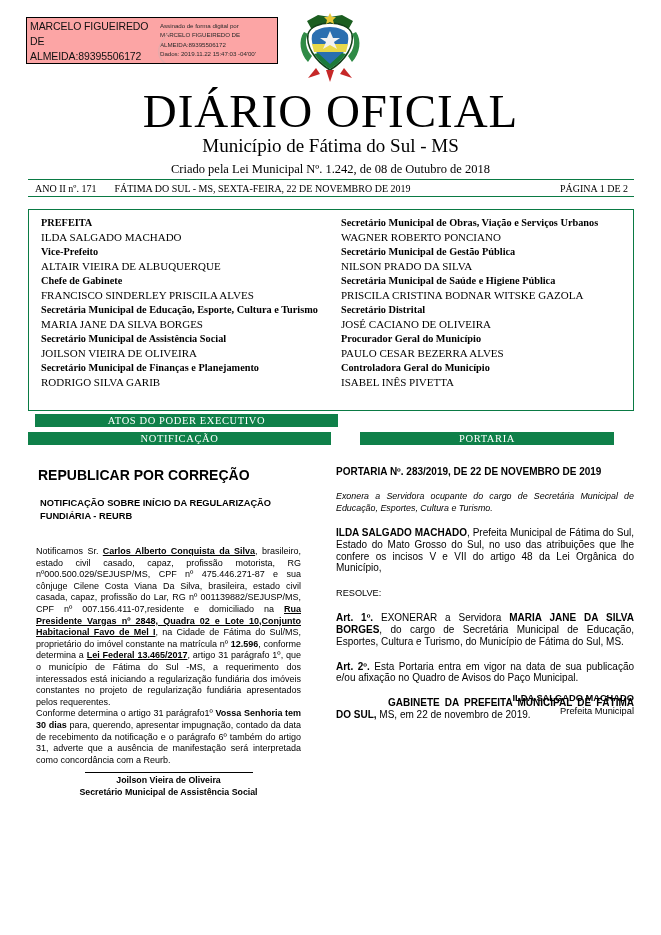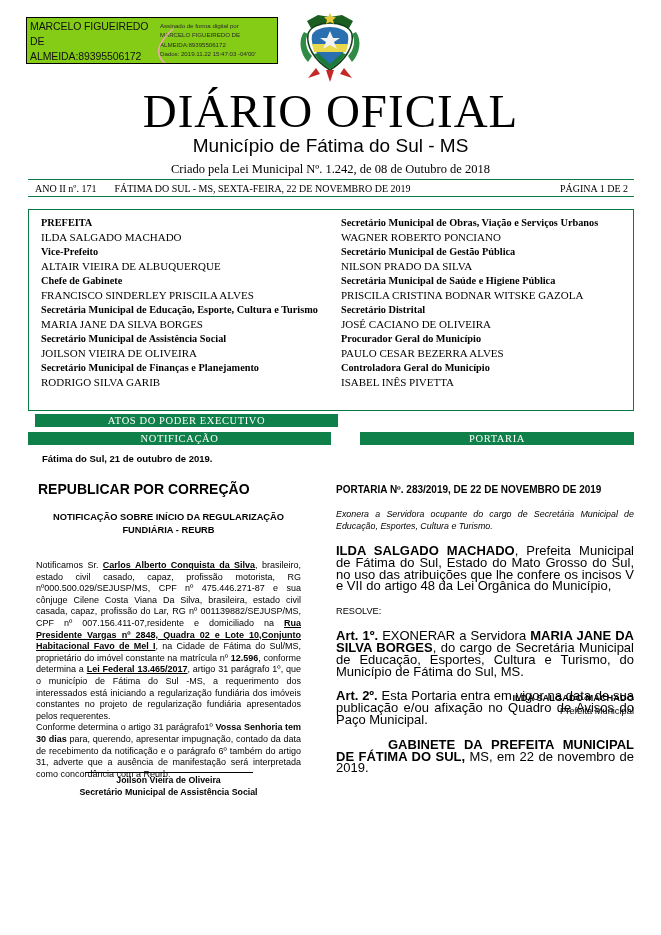--- a/index.html
+++ b/index.html
@@ -27,21 +27,21 @@
   .sig-stamp {
     position: absolute;
     left: 26px;
     top: 17px;
     width: 252px;
     height: 47px;
     border: 1px solid #000;
     box-sizing: border-box;
     display: flex;
     overflow: hidden;
-    background: #84cc16;
+    background: #fca5a5;
   }
   .sig-name {
     width: 125px;
     font-family: "Liberation Sans", sans-serif;
     font-size: 10.5px;
     line-height: 15px;
     padding: 1px 2px 0 3px;
     letter-spacing: -0.1px;
     color: #111;
   }
@@ -81,21 +81,21 @@
     text-align: center;
   }
   .title-main {
     font-family: "Liberation Serif", serif;
     font-size: 47px;
     line-height: 50px;
     letter-spacing: 1px;
     font-weight: normal;
   }
   .title-sub {
-    font-family: Liberation Sans, sans-serif;
+    font-family: Liberation Serif, serif;
     font-size: 19px;
     line-height: 23px;
     margin-top: -2px;
   }
   .title-law {
     font-family: "Liberation Serif", serif;
     font-size: 12.5px;
     line-height: 17px;
     margin-top: 4px;
   }
@@ -157,33 +157,33 @@
     font-family: "Liberation Serif", serif;
     font-size: 10.5px;
     letter-spacing: 0.6px;
     height: 13px;
     line-height: 13px;
     position: absolute;
     box-sizing: border-box;
   }
   #banner-atos     { left: 35px;  top: 414px; width: 303px; }
   #banner-notif    { left: 28px;  top: 432px; width: 303px; }
-  #banner-portaria { left: 360px; top: 432px; width: 274px; }
+  #banner-portaria { left: 360px; top: 432px; width: 254px; }
 
   
   .col-left {
     position: absolute;
     left: 36px;
     top: 452px;
     width: 265px;
   }
   .col-right {
     position: absolute;
     left: 336px;
-    top: 483px;
+    top: 465px;
     width: 298px;
   }
   .l-date {
     font-family: "Liberation Sans", sans-serif;
     font-size: 9.5px;
     font-weight: bold;
     line-height: 14px;
     padding-left: 6px;
   }
   .l-republicar {
@@ -192,21 +192,20 @@
     font-weight: bold;
     line-height: 14px;
     margin-top: 16px;
     padding-left: 2px;
   }
   .l-heading {
     font-family: "Liberation Sans", sans-serif;
     font-size: 9.3px;
     font-weight: bold;
     line-height: 12.5px;
-    text-align: center;
     margin-top: 15px;
     padding: 0 4px;
   }
   .l-body {
     font-family: "Liberation Sans", sans-serif;
     font-size: 9px;
     line-height: 11.6px;
     text-align: justify;
     margin-top: 24px;
   }
@@ -239,21 +238,21 @@
   .r-ementa {
     font-family: "Liberation Sans", sans-serif;
     font-size: 8.9px;
     font-style: italic;
     line-height: 11.5px;
     text-align: justify;
     margin-top: 13px;
   }
   .r-para {
     font-family: "Liberation Sans", sans-serif;
-    font-size: 13px;
+    font-size: 10px;
     line-height: 11.8px;
     text-align: justify;
     margin-top: 13px;
   }
   .r-resolve {
     font-family: "Liberation Sans", sans-serif;
     font-size: 9.2px;
     font-weight: normal;
     line-height: 12px;
     margin-top: 13px;
@@ -347,21 +346,20 @@
       <div class="role">Controladora Geral do Município</div>
       <div class="person">ISABEL INÊS PIVETTA</div>
     </div>
   </div>
 
   <div class="banner" id="banner-notif">NOTIFICAÇÃO</div>
   <div class="banner" id="banner-atos">ATOS DO PODER EXECUTIVO</div>
   <div class="banner" id="banner-portaria">PORTARIA</div>
 
   <div class="col-left">
-    <div class="l-date">Fátima do Sul, 21 de outubro de 2019.</div>
     <div class="l-republicar">REPUBLICAR POR CORREÇÃO</div>
     <div class="l-heading">
       <span>NOTIFICAÇÃO SOBRE INÍCIO DA REGULARIZAÇÃO</span><br>
       <span>FUNDIÁRIA - REURB</span>
     </div>
     <div class="l-body">
       <span>Notificamos Sr. </span><b><u><span>Carlos Alberto Conquista da Silva</span></u></b><span>, brasileiro, estado civil casado, capaz, profissão motorista, RG nº000.500.029/SEJUSP/MS, CPF nº 475.446.271-87 e sua cônjuge Cilene Costa Viana Da Silva, brasileira, estado civil casada, capaz, profissão do Lar, RG nº 001139882/SEJUSP/MS, CPF nº 007.156.411-07,residente e domiciliado na </span><b><u><span>Rua Presidente Vargas nº 2848, Quadra 02 e Lote 10,Conjunto Habitacional Favo de Mel I</span></u></b><span>, na Cidade de Fátima do Sul/MS, proprietário do imóvel constante na matrícula nº </span><b><span>12.596</span></b><span>, conforme determina a </span><b><u><span>Lei Federal 13.465/2017</span></u></b><span>, artigo 31 parágrafo 1º, que o município de Fátima do Sul -MS, a requerimento dos interessados está iniciando a regularização fundiária dos imóveis constantes no projeto de regularização fundiária apresentados pelos requerentes.</span>
     </div>
     <div class="l-body" style="margin-top:0">
       <span>Conforme determina o artigo 31 parágrafo1º </span><b><span>Vossa Senhoria tem 30 dias</span></b><span> para, querendo, apresentar impugnação, contado da data de recebimento da notificação e o parágrafo 6º também do artigo 31, adverte que a ausência de manifestação será interpretada como concordância com a Reurb.</span>

